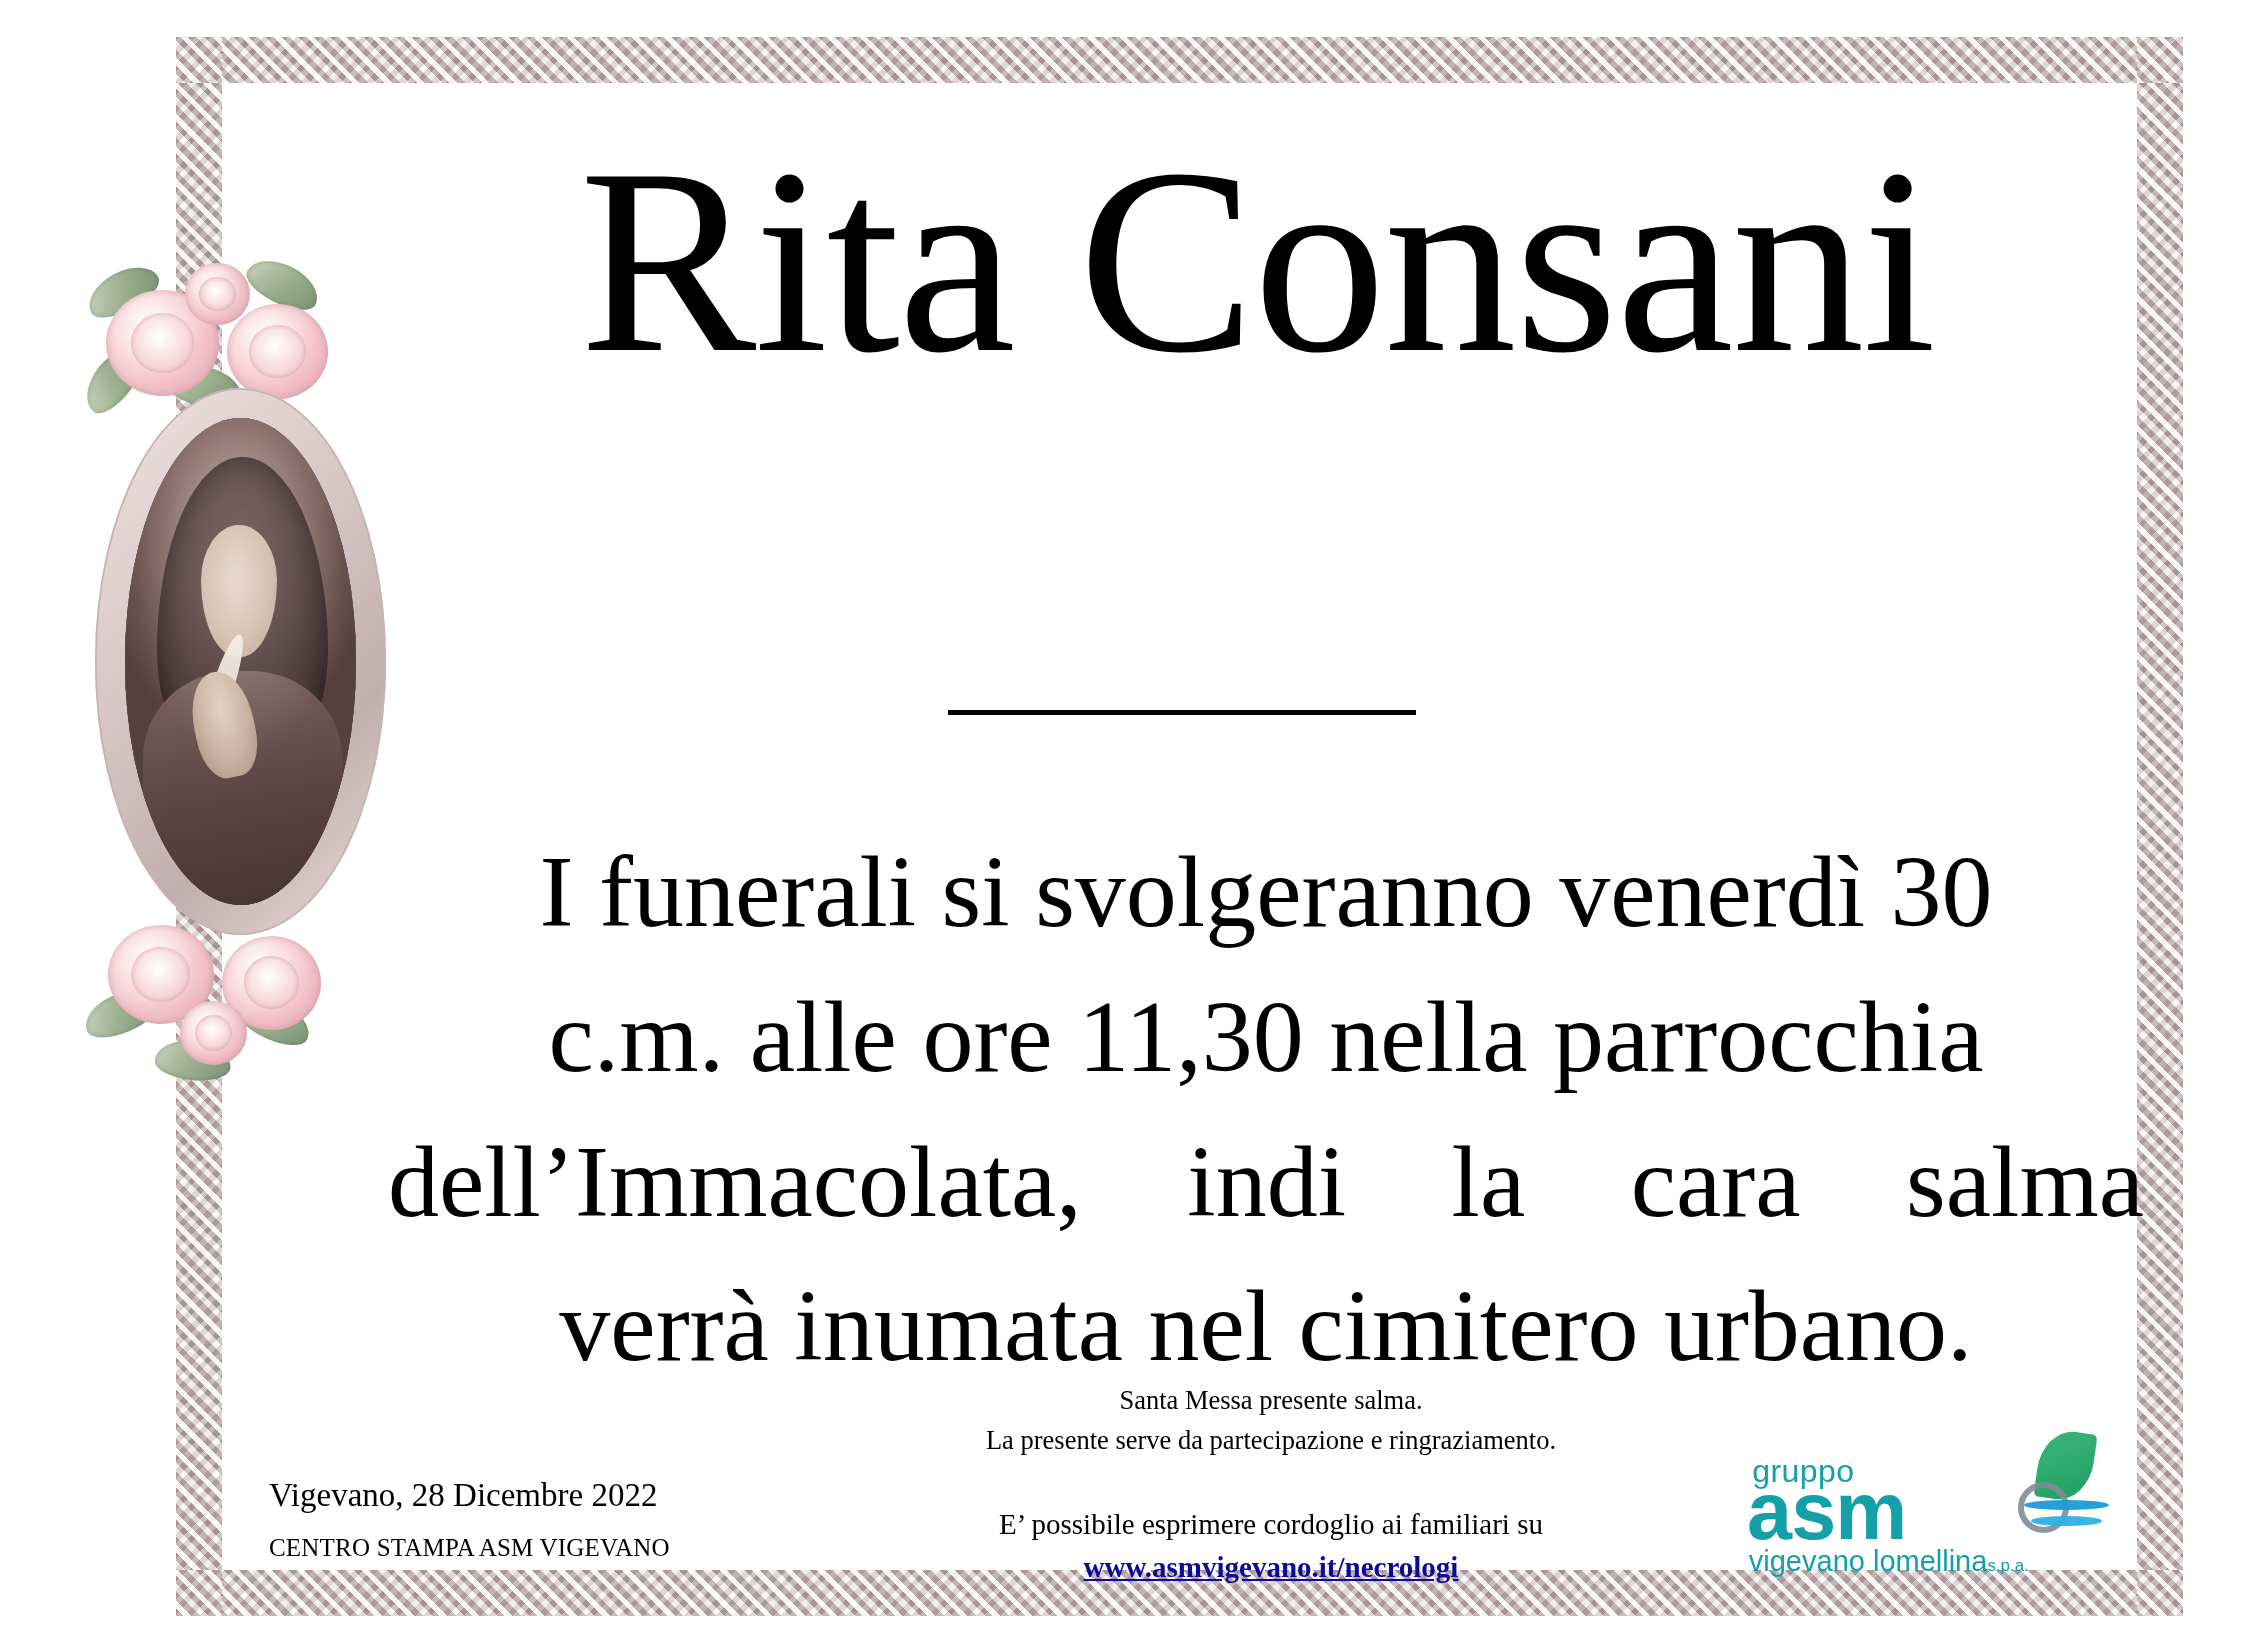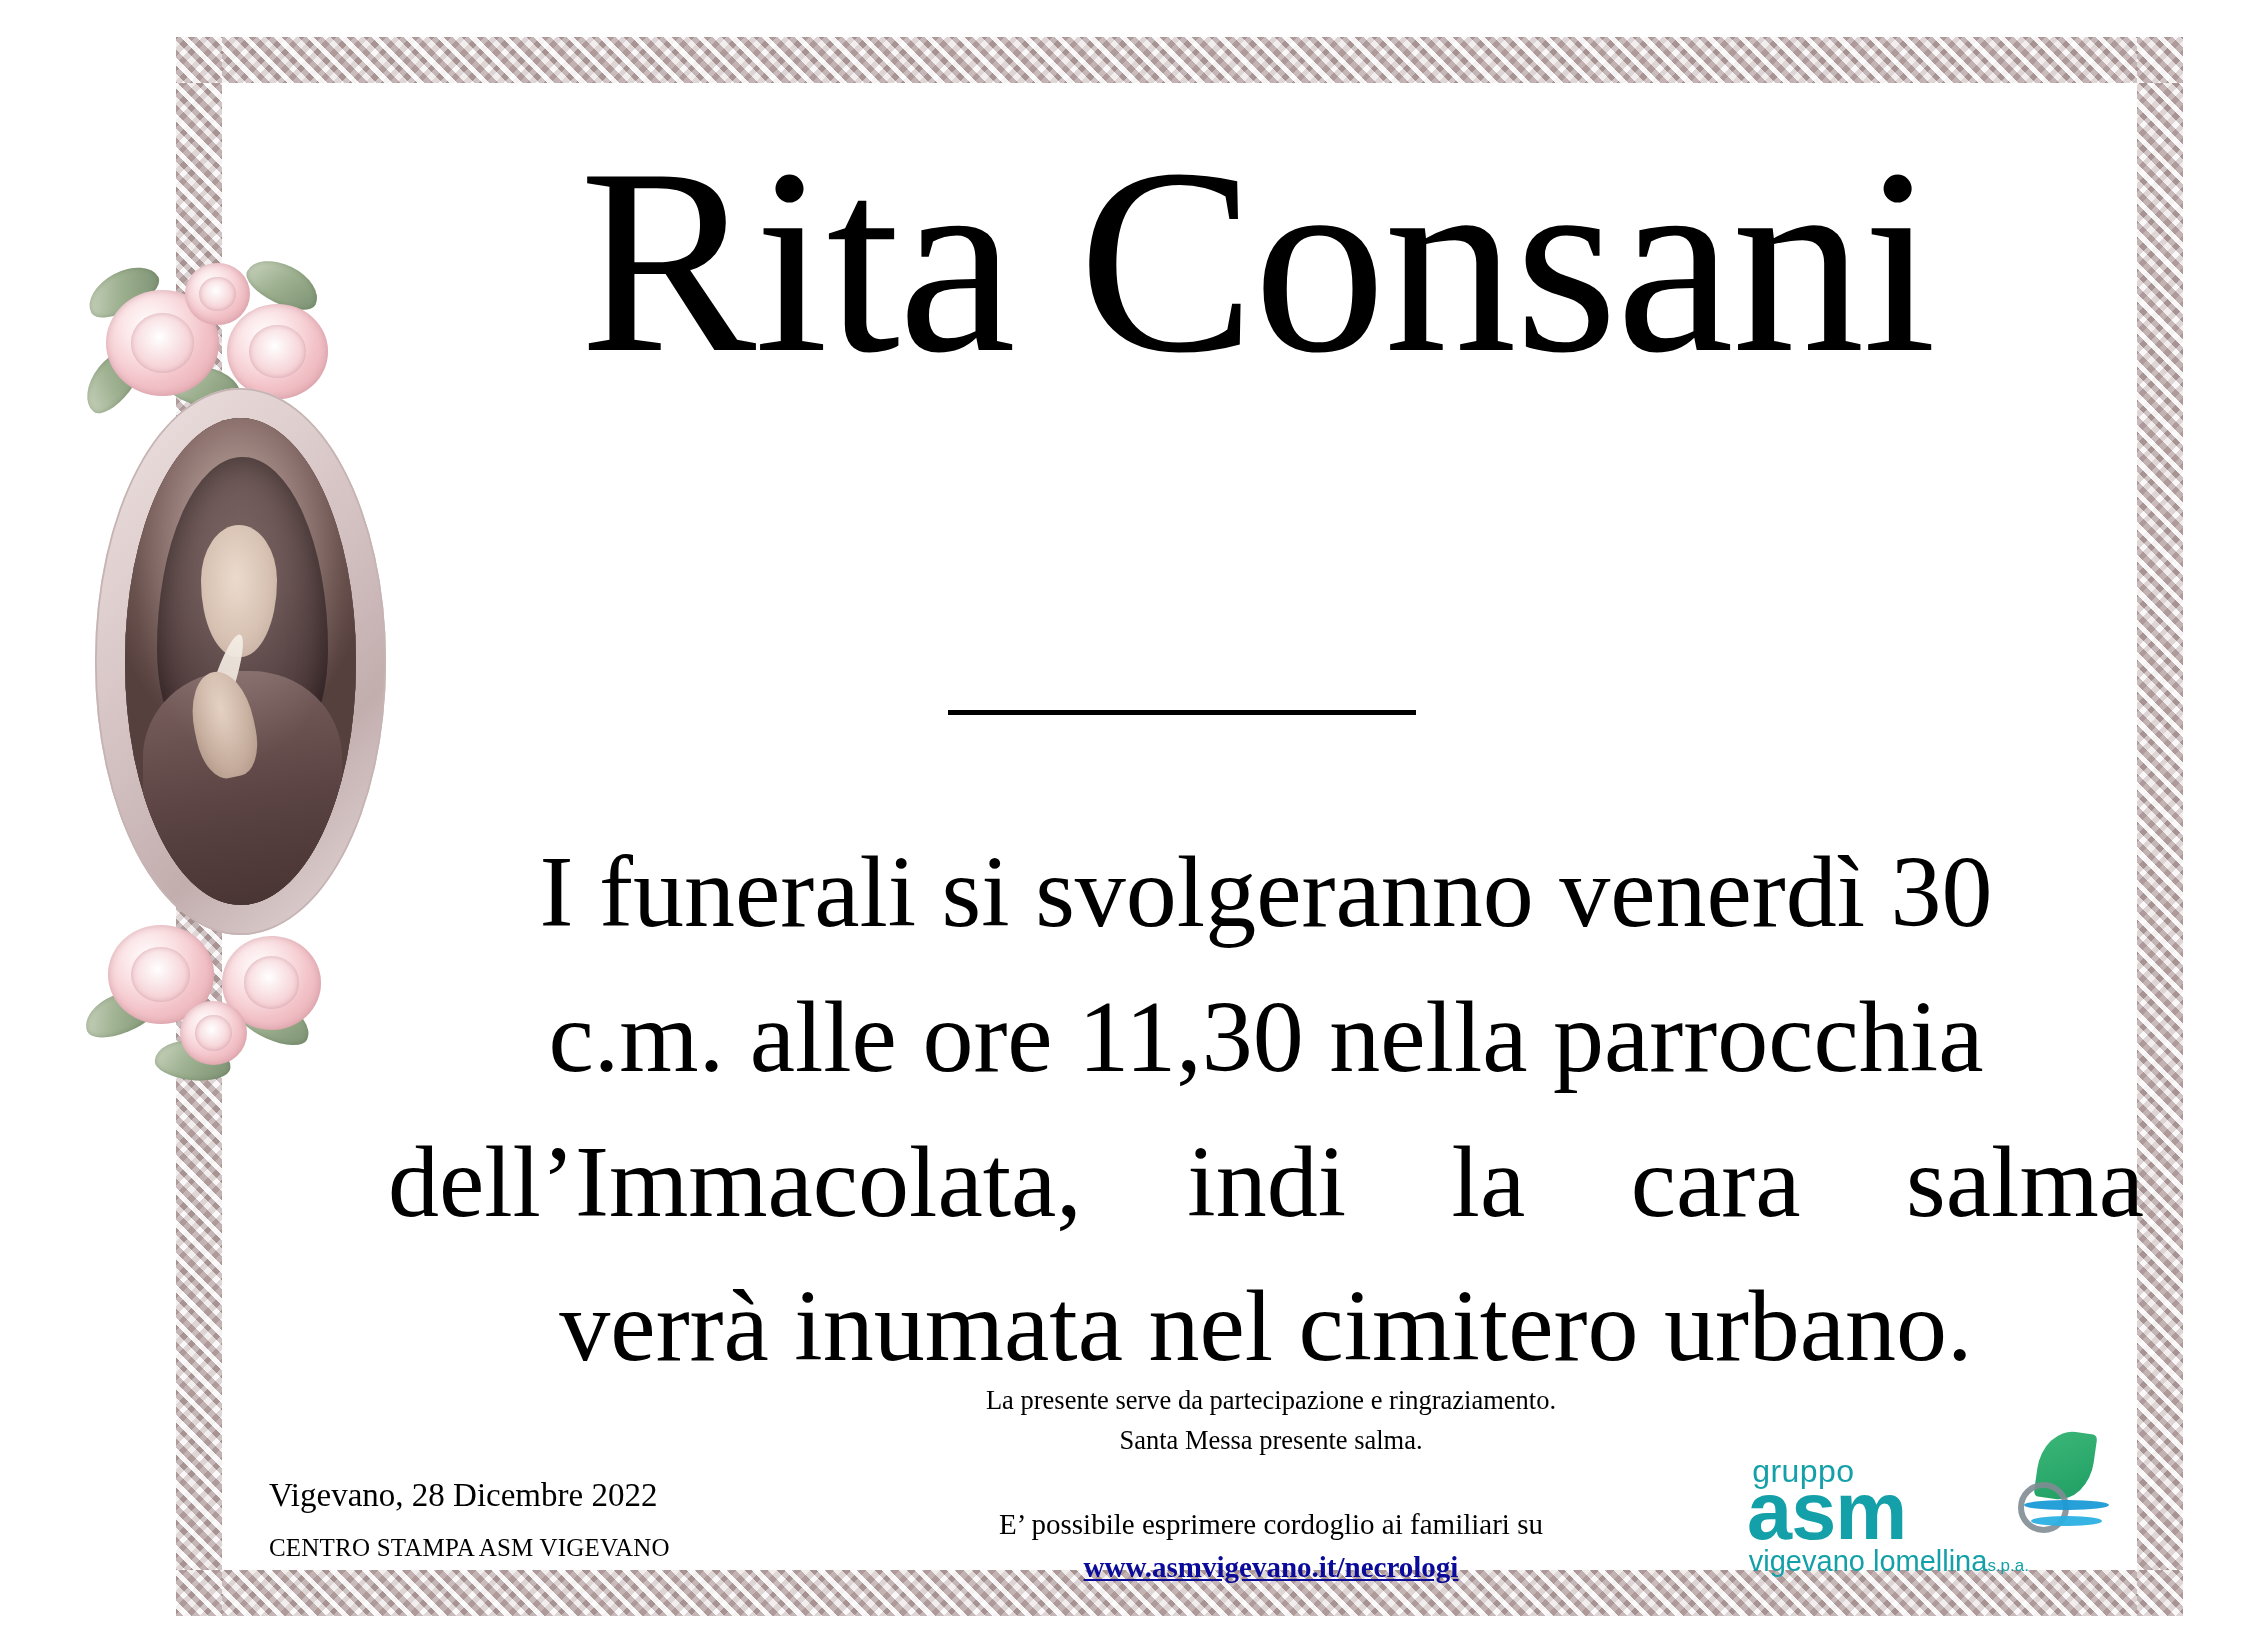--- a/index.html
+++ b/index.html
@@ -426,22 +426,22 @@
   <div class="divider"></div>
 
   <div class="announcement">
     <span class="line">I funerali si svolgeranno venerdì 30</span>
     <span class="line">c.m. alle ore 11,30 nella parrocchia</span>
     <span class="line justify">dell’Immacolata, indi la cara salma</span>
     <span class="line">verrà inumata nel cimitero urbano.</span>
   </div>
 
   <div class="notes">
+    <div>Santa Messa presente salma.</div>
     <div>La presente serve da partecipazione e ringraziamento.</div>
-    <div>Santa Messa presente salma.</div>
     <div class="cordoglio">E’ possibile esprimere cordoglio ai familiari su</div>
     <div>
       <a class="site" href="#">www.asmvigevano.it/necrologi</a>
     </div>
   </div>
 
   <div class="place-block">
     <div class="city-date">Vigevano, 28 Dicembre 2022</div>
     <div class="press">CENTRO STAMPA ASM VIGEVANO</div>
   </div>

